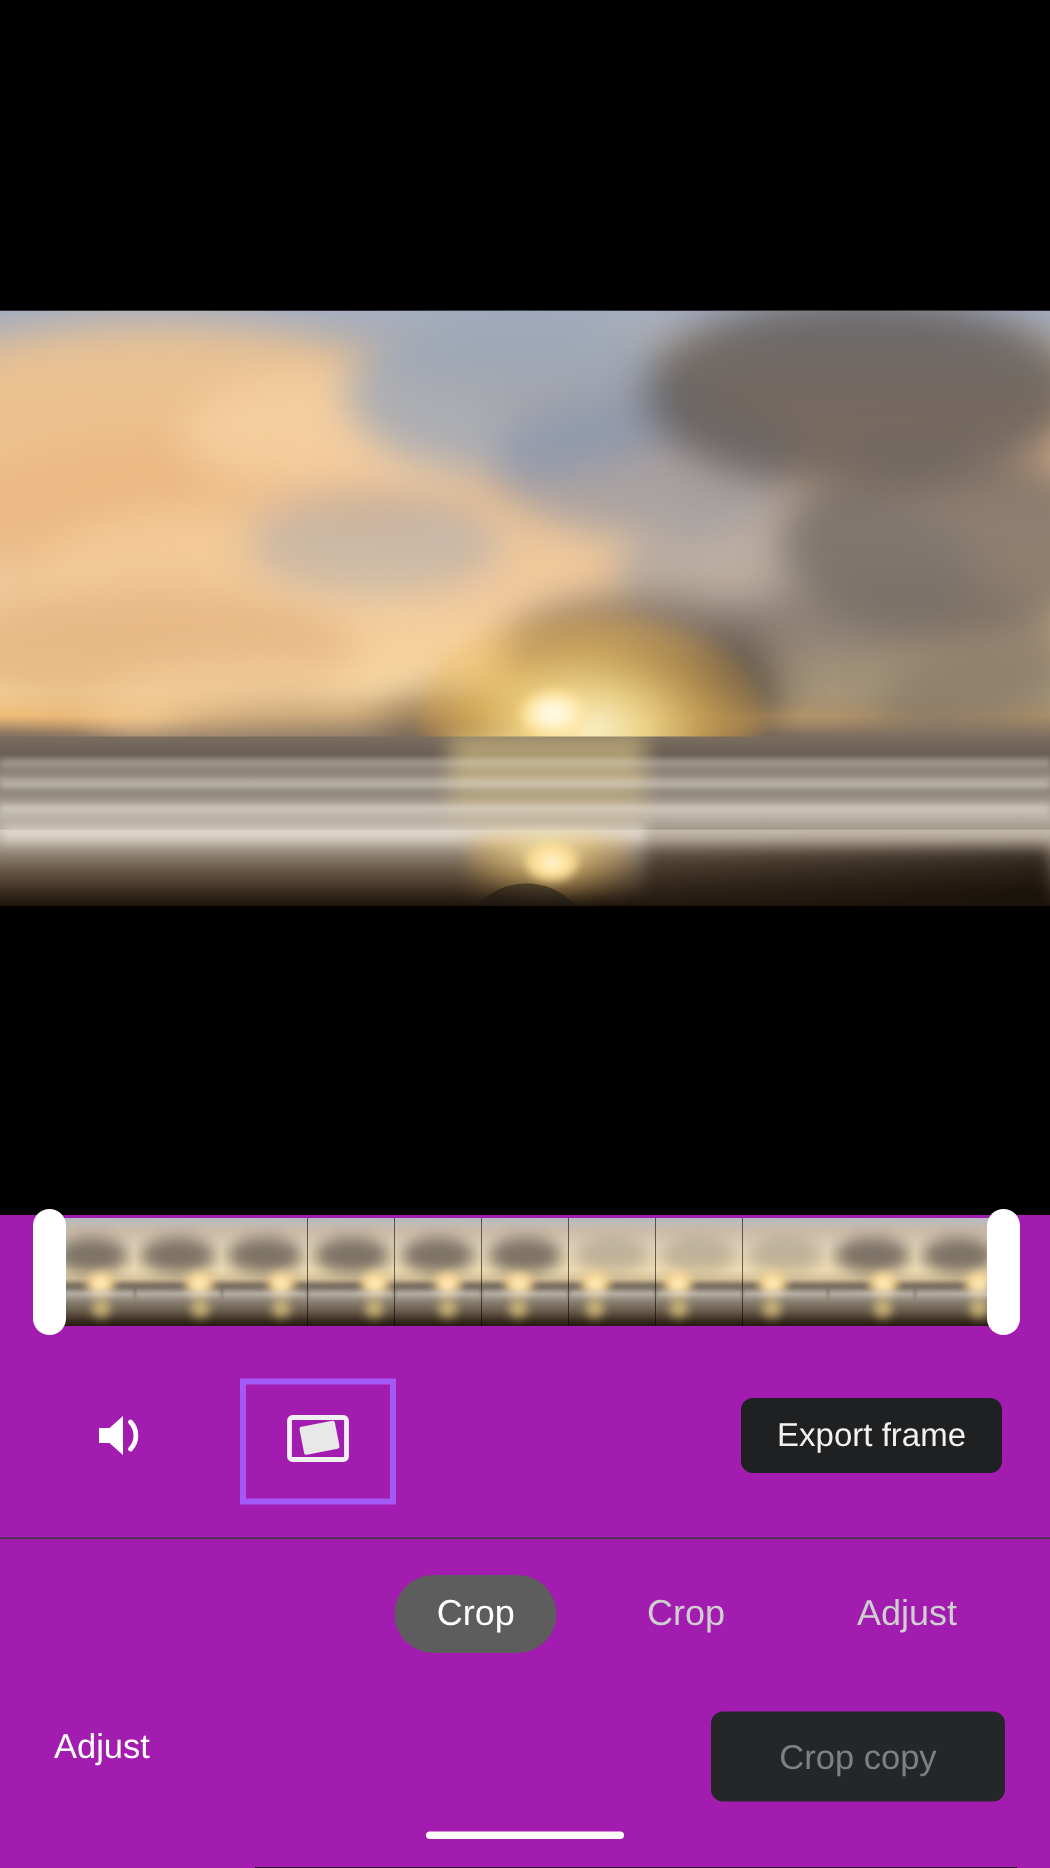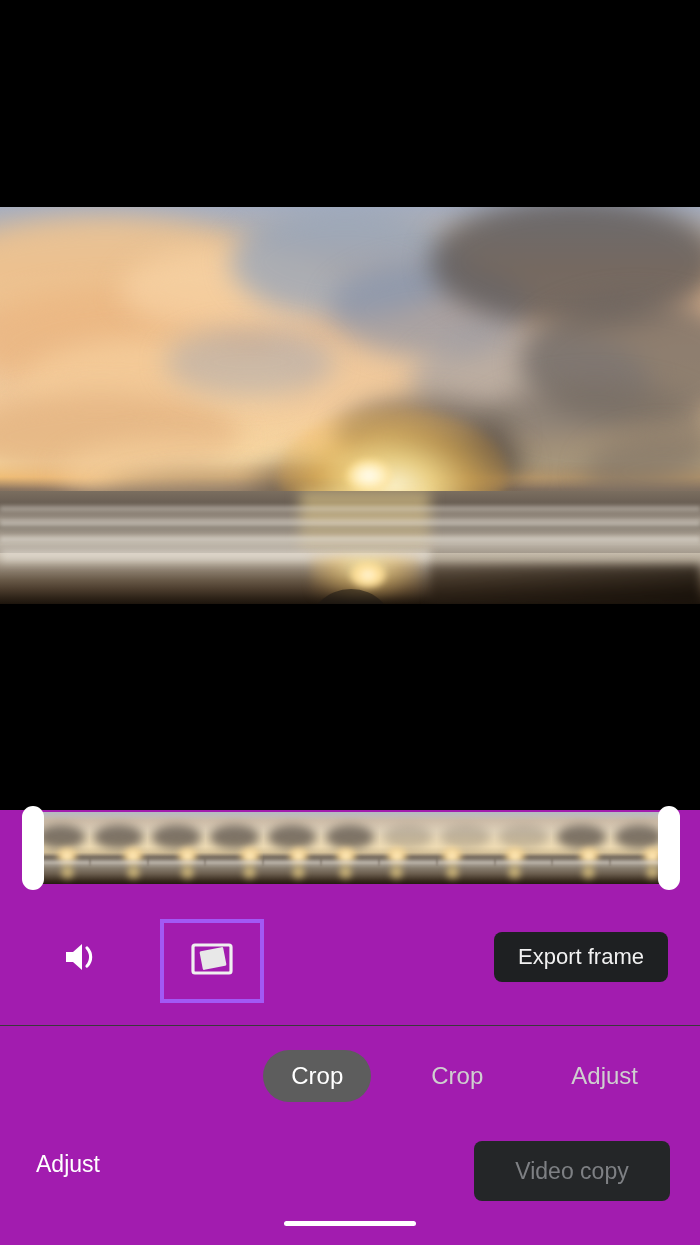--- a/index.html
+++ b/index.html
@@ -524,17 +524,17 @@
   <div class="divider"></div>
 
   <div class="tabs">
     <button class="tab active tab-spacer">Crop</button>
     <button class="tab tab-spacer">Crop</button>
     <button class="tab">Adjust</button>
   </div>
 
   <div class="action-bar">
     <button class="cancel-btn">Adjust</button>
-    <button class="save-btn" disabled="">Video copy</button>
+    <button class="save-btn" disabled="">Crop copy</button>
   </div>
 
   <div class="home-indicator"></div>
 </div>
 
 </body></html>

